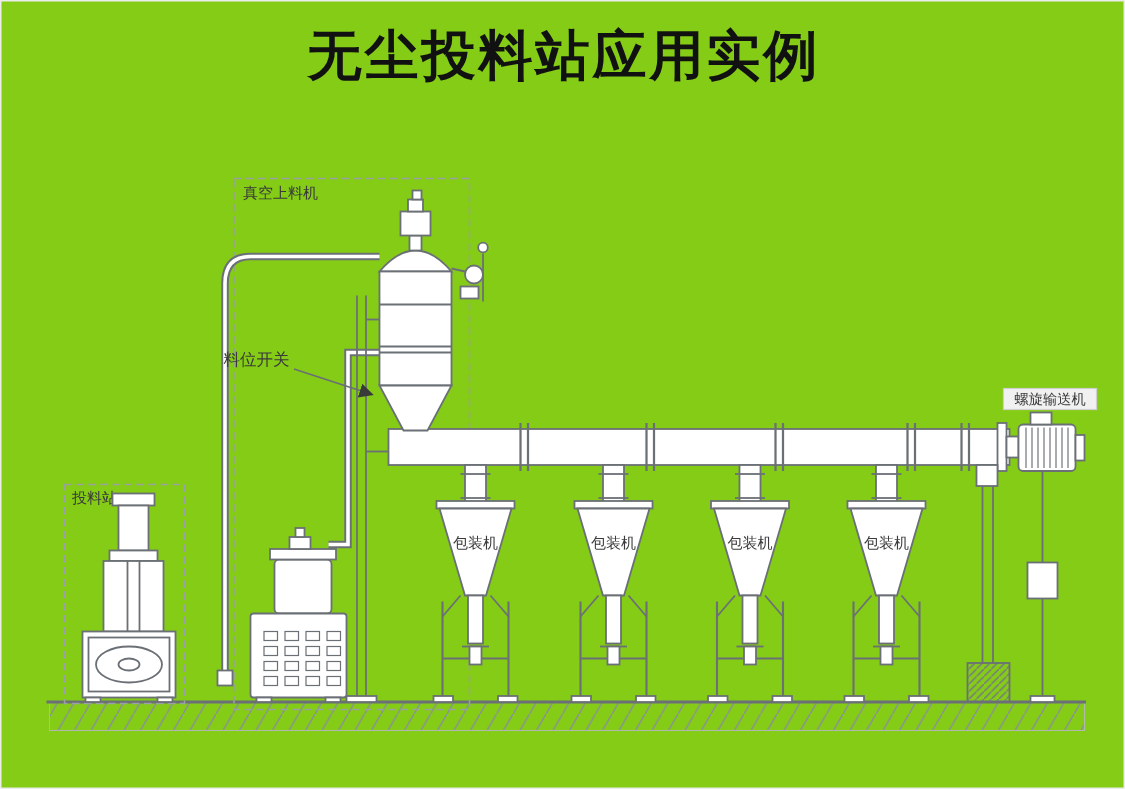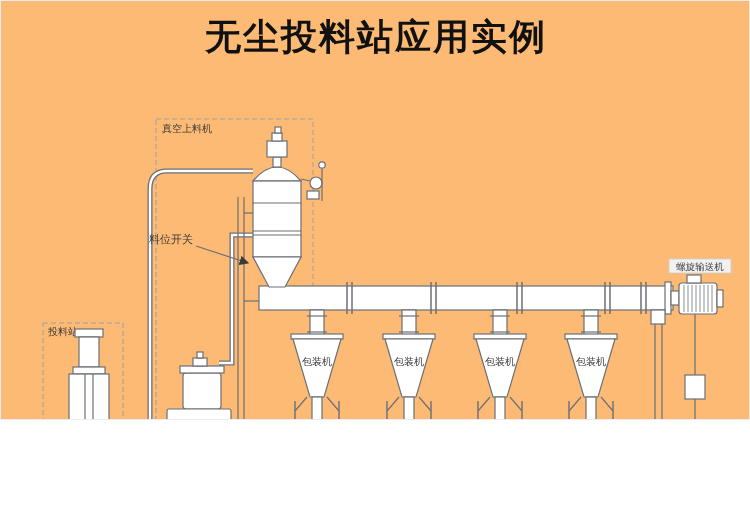--- a/index.html
+++ b/index.html
@@ -1,17 +1,17 @@
 <!DOCTYPE html>
 <html style="--line: #6b7076; --line-light: #9aa0a5; --text: #3a3a3a; --title: #111111; --background: #ffffff;"><head>
 <meta charset="utf-8">
 <style>
   html,body{margin:0;padding:0}
   body{width:750px;height:526px;background:#fff;font-family:"Liberation Sans",sans-serif}
-  .page{position:relative;width:750px;height:420px;box-sizing:border-box;border:1px solid #ececec;background:#fdba74;overflow:hidden}
+  .page{position:relative;width:750px;height:526px;box-sizing:border-box;border:1px solid #ececec;background:#84cc16;overflow:hidden}
   svg{display:block}
   text{font-family:"Liberation Sans",sans-serif}
   .title{font-size:36px;font-weight:700;letter-spacing:2px;fill:var(--title,#111)}
   .lbl{font-size:10px;fill:var(--text,#3a3a3a)}
   .lbl-sm{font-size:9.5px;fill:var(--text,#3a3a3a)}
   .ln{stroke:var(--line,#6b7076);stroke-width:1.2;fill:none}
   .ln-thick{stroke:var(--line,#6b7076);stroke-width:1.5;fill:none}
   .fw{fill:#fff;stroke:var(--line,#6b7076);stroke-width:1.2}
   .pipeO{stroke:var(--line,#6b7076);stroke-width:5;fill:none}
   .pipeI{stroke:#fff;stroke-width:2.4;fill:none}

